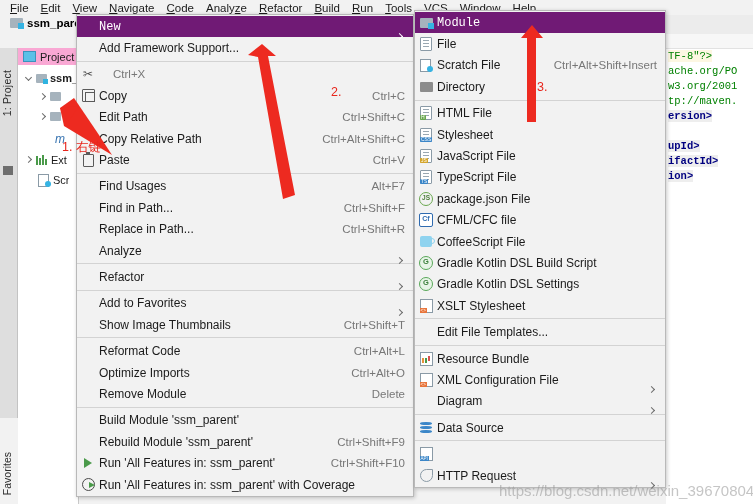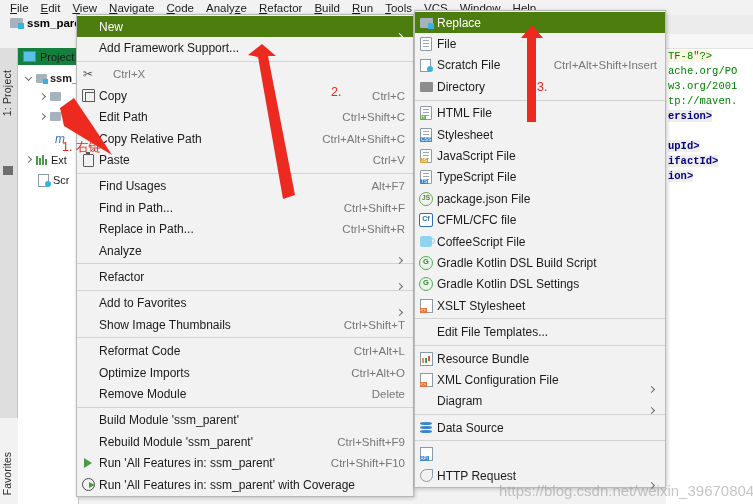--- a/index.html
+++ b/index.html
@@ -30,21 +30,21 @@
   #fav-strip{position:absolute;left:0;top:430px;width:17px;height:74px;background:#f2f2f2;}
   #fav-strip .vtab2{position:absolute;left:1px;top:22px;
     writing-mode:vertical-rl;transform:rotate(180deg);
     font-size:10.5px;color:#2b2b2b;white-space:nowrap;}
 
   #win-title{position:absolute;left:10px;top:17px;display:flex;align-items:center;gap:4px;
     font-size:11.5px;font-weight:bold;color:#000;}
 
   #proj-panel{position:absolute;left:18px;top:48px;width:60px;height:456px;background:#fff;
     border-right:1px solid #c9c9c9;overflow:hidden;}
-  #proj-tab{position:absolute;left:18px;top:48px;width:60px;height:17px;background:#15803d;
+  #proj-tab{position:absolute;left:18px;top:48px;width:60px;height:17px;background:#f9a8d4;
     display:flex;align-items:center;gap:4px;padding-left:5px;box-sizing:border-box;
     font-size:11px;color:#1b1b1b;}
   .tree-row{position:absolute;display:flex;align-items:center;gap:3px;font-size:11px;
     white-space:nowrap;color:#1b1b1b;}
   .chev{width:9px;height:9px;position:relative;flex:0 0 9px;}
   .chev:before{content:"";position:absolute;left:2px;top:1.5px;width:4px;height:4px;
     border-right:1.4px solid #6b6b6b;border-bottom:1.4px solid #6b6b6b;transform:rotate(-45deg);}
   .chev.down:before{transform:rotate(45deg);left:1.5px;top:1px;}
   .fld{width:11px;height:9px;background:#a6b3bd;border-radius:1px;position:relative;flex:0 0 11px;}
   .fld.mod:after{content:"";position:absolute;right:-1px;bottom:-1px;width:5px;height:5px;background:#2fb3e0;}
@@ -68,21 +68,21 @@
     background:#f2f2f2;border:1px solid #b9b9b9;box-shadow:1px 1px 4px rgba(0,0,0,.22);
     box-sizing:border-box;padding:1px 0;z-index:40;}
   .mi{position:relative;height:21.4px;display:flex;align-items:center;
     padding:0 8px 0 0;box-sizing:border-box;font-size:12px;color:#1b1b1b;}
   .mi .ic{width:22px;flex:0 0 22px;display:flex;align-items:center;justify-content:center;}
   .mi .lbl{flex:1 1 auto;white-space:nowrap;}
   .mi .acc{color:#777;font-size:11.5px;white-space:nowrap;padding-left:14px;}
   .mi .arr{width:12px;flex:0 0 12px;position:relative;}
   .mi .arr:before{content:"";position:absolute;right:3px;top:7px;width:4px;height:4px;
     border-right:1.3px solid #6b6b6b;border-bottom:1.3px solid #6b6b6b;transform:rotate(-45deg);}
-  .mi.sel{background:#4d7c0f;color:#fff;}
+  .mi.sel{background:#701a75;color:#fff;font-family:Liberation Mono, monospace;}
   .mi.sel .acc{color:#e7f0f8;}
   .mi.sel .arr:before{border-color:#fff;}
   .sep{height:1px;background:#d3d3d3;margin:2px 0;}
 
   
   #sub-menu{position:absolute;left:414px;top:10px;width:252px;
     background:#f2f2f2;border:1px solid #b9b9b9;box-shadow:1px 1px 4px rgba(0,0,0,.22);
     box-sizing:border-box;padding:1px 0;z-index:50;}
 
   
@@ -382,21 +382,21 @@
       <span class="acc"></span>
     </div>
   </div>
 
   <div id="sub-menu">
 
     <div class="mi sel">
       <span class="ic">
           <span class="i-folder mod"></span>
         </span>
-      <span class="lbl">Replace</span>
+      <span class="lbl">Module</span>
       <span class="acc"></span>
     </div>
 
     <div class="mi">
       <span class="ic">
           <span class="i-file"></span>
         </span>
       <span class="lbl">File</span>
       <span class="acc"></span>
     </div>

